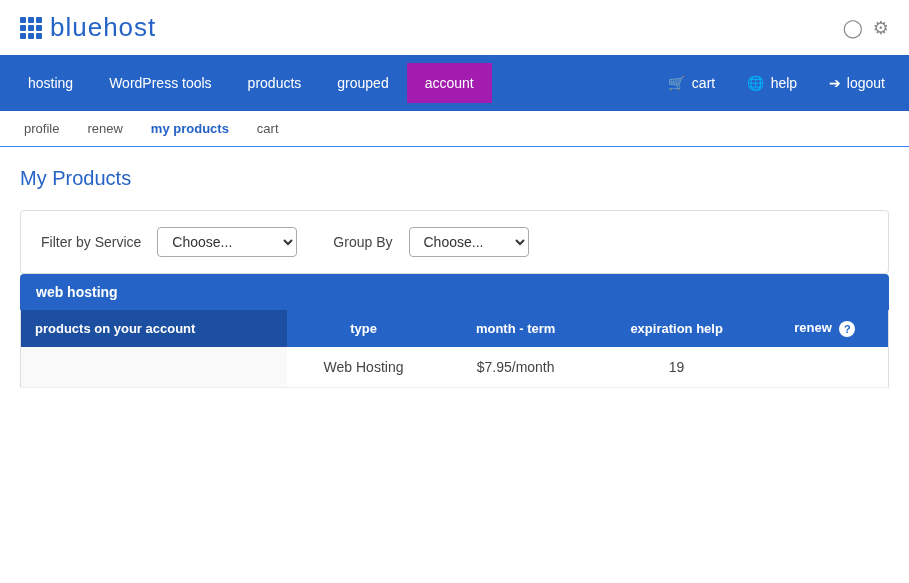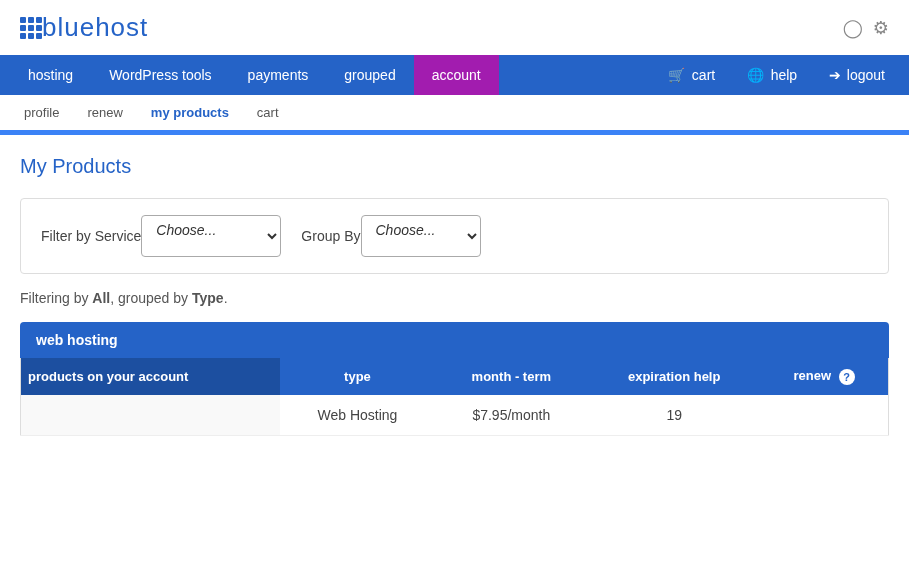--- a/index.html
+++ b/index.html
@@ -9,20 +9,21 @@
     .top-bar {
       display: flex;
       align-items: center;
       justify-content: space-between;
       padding: 12px 20px;
       background: #fff;
     }
     .logo-area {
       display: flex;
       align-items: center;
+      gap: 8px;
     }
     .logo-grid {
       display: grid;
       grid-template-columns: repeat(3, 6px);
       grid-template-rows: repeat(3, 6px);
       gap: 2px;
     }
     .logo-grid span {
       background: #2563c7;
       display: block;
@@ -41,21 +42,21 @@
       color: #888;
       font-size: 18px;
     }
 
     
     .primary-nav {
       background: #2563c7;
       display: flex;
       align-items: center;
       justify-content: space-between;
-      padding: 0 10px;
+      padding: 8px 10px;
     }
     .primary-nav-left {
       display: flex;
     }
     .primary-nav-left a {
       color: #fff;
       text-decoration: none;
       padding: 12px 18px;
       font-size: 14px;
       display: block;
@@ -76,21 +77,21 @@
       font-size: 14px;
       display: flex;
       align-items: center;
       gap: 6px;
     }
 
     
     .secondary-nav {
       display: flex;
       padding: 0 10px;
-      border-bottom: 5px solid #3b82f6;
+      border-bottom: 1px solid #3b82f6;
     }
     .secondary-nav a {
       text-decoration: none;
       color: #555;
       padding: 10px 14px;
       font-size: 13px;
       display: block;
     }
     .secondary-nav a.active {
       color: #2563c7;
@@ -108,36 +109,36 @@
       margin-bottom: 20px;
     }
 
     
     .filter-bar {
       border: 1px solid #ddd;
       padding: 16px 20px;
       border-radius: 4px;
       display: flex;
       align-items: center;
-      margin-bottom: 16px;
+      gap: 16px;
+      margin-bottom: 0;
     }
     .filter-bar label {
       font-size: 14px;
       color: #444;
     }
     .filter-bar select {
-      padding: 5px 28px 17px 10px;
+      padding: 5px 28px 5px 10px;
       border: 1px solid #aaa;
       border-radius: 4px;
       font-size: 14px;
       color: #333;
       background: #fff;
       appearance: auto;
       cursor: pointer;
-      font-style: italic;
     }
     .group-by-label {
       margin-left: 20px;
       text-align: right;
     }
 
     
     .filter-status {
       font-size: 14px;
       color: #555;
@@ -171,21 +172,20 @@
     }
     .products-table thead th {
       padding: 10px 14px;
       font-weight: bold;
       font-size: 13px;
       text-align: center;
     }
     .products-table thead th:first-child {
       text-align: left;
       background: #1c4fa0;
-      padding-left: 7px;
     }
     .products-table tbody tr {
       border-bottom: 1px solid #eee;
     }
     .products-table tbody td {
       padding: 12px 14px;
       font-size: 14px;
       color: #444;
       text-align: center;
     }
@@ -229,21 +229,21 @@
   <div class="top-bar-right">
     <span>◯</span>
     <span>⚙</span>
   </div>
 </div>
 
 <nav class="primary-nav">
   <div class="primary-nav-left">
     <a href="#">hosting</a>
     <a href="#">WordPress tools</a>
-    <a href="#">payments</a>
+    <a href="#">products</a>
     <a href="#">grouped</a>
     <a href="#" class="active">account</a>
   </div>
   <div class="primary-nav-right">
     <a href="#">
       <span>🛒</span>
       <span>cart</span>
     </a>
     <a href="#">
       <span>🌐</span>
@@ -277,23 +277,20 @@
     </select>
     <label class="group-by-label">Group By</label>
     <select>
       <option>Choose...</option>
       <option>Type</option>
       <option>Name</option>
       <option>Status</option>
     </select>
   </div>
 
-  <p class="filter-status">
-    <span>Filtering by </span><strong>All</strong><span>, grouped by </span><strong>Type</strong><span>.</span>
-  </p>
 
   <div class="section-header">web hosting</div>
 
   <table class="products-table">
     <thead>
       <tr>
         <th>products on your account</th>
         <th>type</th>
         <th>month - term</th>
         <th>expiration help</th>

